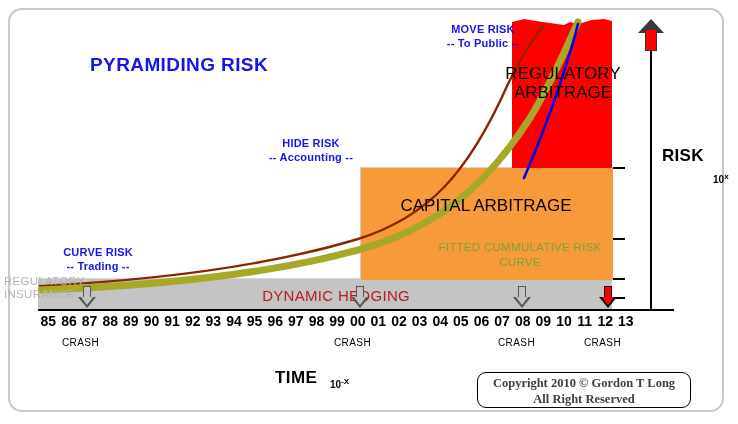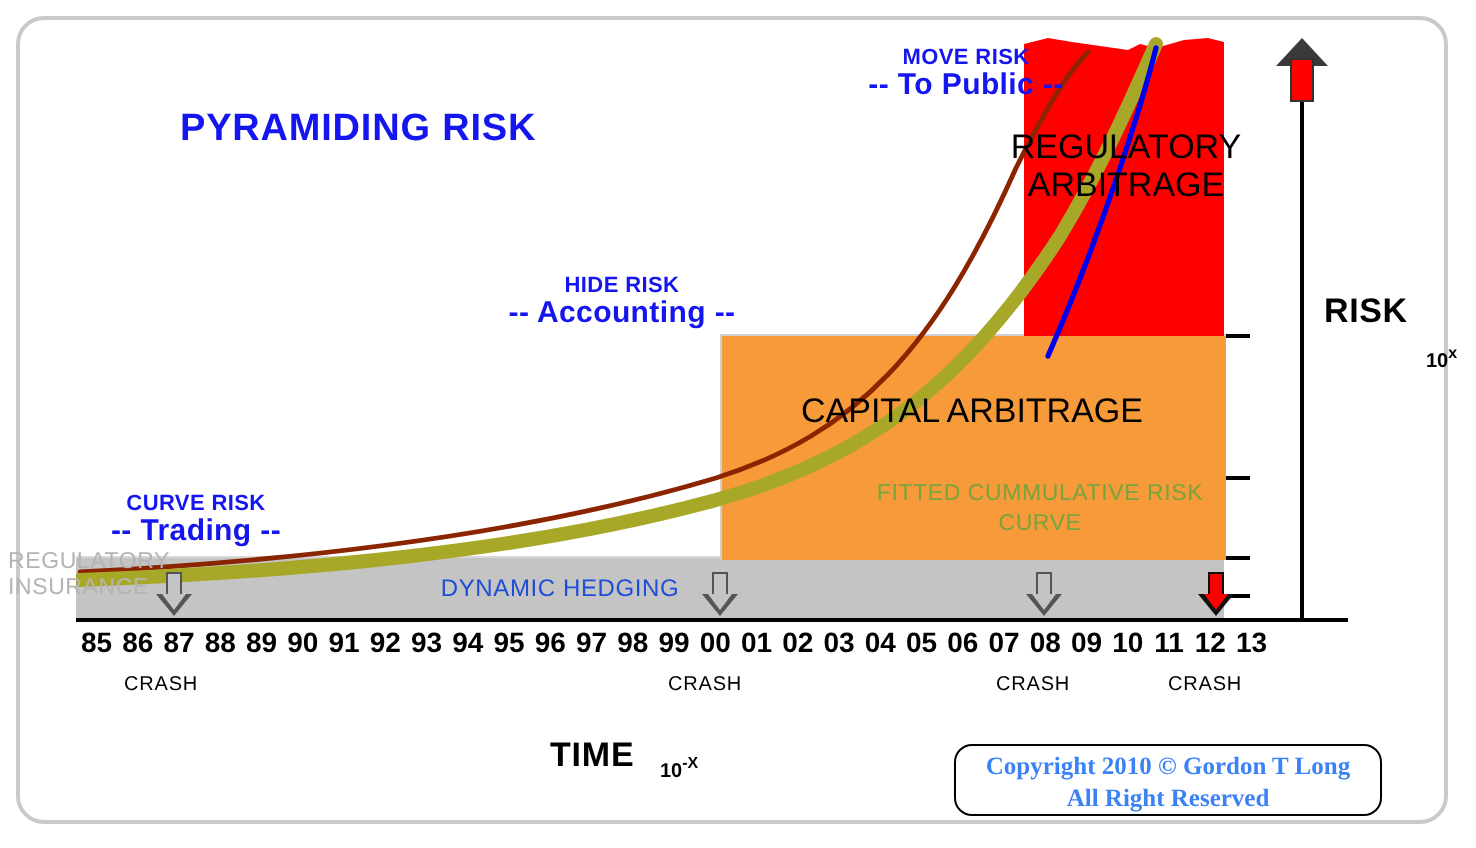--- a/index.html
+++ b/index.html
@@ -67,38 +67,38 @@
   .title{
     position:absolute;left:90px;top:54px;
     font-size:19px;font-weight:bold;color:#1515ef;
     letter-spacing:.4px;
   }
   .blue-call{
     position:absolute;color:#1515ef;font-weight:bold;
     font-size:11px;text-align:center;line-height:14px;
     letter-spacing:.2px;
   }
-  .blue-call .sub{font-size:15px;}
+  .blue-call .sub{font-size:11px;}
 
   .reg-label{
     position:absolute;left:498px;top:64px;width:130px;
     text-align:center;font-size:17px;line-height:19px;color:#000;
   }
   .cap-label{
     position:absolute;left:360px;top:196px;width:252px;
     text-align:center;font-size:17px;color:#000;
   }
   .fitted-label{
     position:absolute;left:430px;top:240px;width:180px;
     text-align:center;font-size:11.5px;font-weight:normal;
     color:#79a33c;line-height:15px;letter-spacing:.3px;
   }
   .dyn-label{
     position:absolute;left:150px;top:287px;width:260px;
-    text-align:center;font-size:12px;color:#1d4ed8;letter-spacing:.3px;
+    text-align:right;font-size:15px;color:#b91c1c;letter-spacing:.3px;
   }
   .pi-label{
     position:absolute;left:4px;top:275px;width:110px;
     font-size:11.5px;color:#b4b4b4;line-height:13px;
     letter-spacing:.3px;
   }
 
   .risk-label{
     position:absolute;left:662px;top:146px;
     font-size:17px;font-weight:bold;color:#000;letter-spacing:.3px;
@@ -157,21 +157,21 @@
   .darrow.red .stem{background:#ff0000;border-color:#111;}
   .darrow.red .head{border-top-color:#111;}
   .darrow.red .head-in{border-top-color:#ff0000;}
 
   
   .copy-box{
     position:absolute;left:477px;top:372px;width:214px;height:36px;
     border:1.5px solid #000;border-radius:9px;
     background:#fff;text-align:center;
     font-family:"Liberation Serif",serif;
-    font-weight:bold;font-size:12.5px;color:#3b82f6;
+    font-weight:bold;font-size:12.5px;color:#404040;
     line-height:16px;padding-top:2px;box-sizing:border-box;
   }
 </style>
 </head>
 <body>
 
 <div id="root">
 
   <div class="frame"></div>
 

